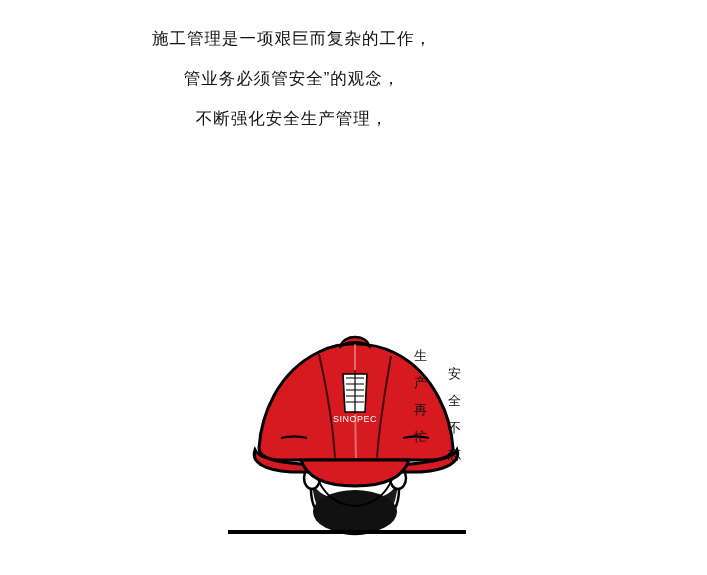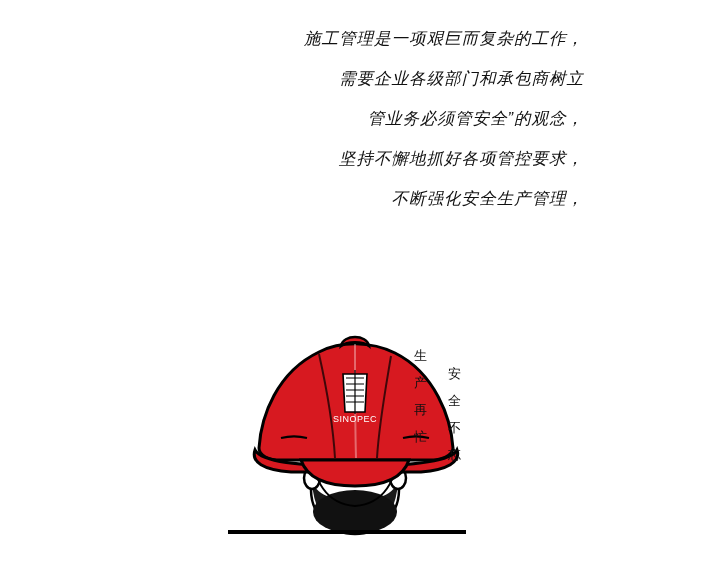--- a/index.html
+++ b/index.html
@@ -15,22 +15,21 @@
     font-family: "Liberation Sans", "DejaVu Sans", sans-serif;
     color: #1a1a1a;
   }
 
   
   .poem {
     position: absolute;
     top: 18px;
     left: 0;
     width: 584px;
-    text-align: right;
-    font-style: italic;
+    text-align: center;
   }
   .poem-line {
     font-size: 16.5px;
     line-height: 40px;
     letter-spacing: 1px;
     color: #111111;
     white-space: nowrap;
   }
 
   
@@ -81,23 +80,21 @@
     width: 238px;
     height: 4px;
     background: #000000;
   }
 </style>
 </head>
 <body>
 
 <div class="poem">
   <div class="poem-line">施工管理是一项艰巨而复杂的工作，</div>
-  <div class="poem-line">需要企业各级部门和承包商树立</div>
   <div class="poem-line">管业务必须管安全”的观念，</div>
-  <div class="poem-line">坚持不懈地抓好各项管控要求，</div>
   <div class="poem-line">不断强化安全生产管理，</div>
 </div>
 
 <div class="illustration">
 
   <svg class="illo-svg" viewBox="0 0 280 230">
 
     <ellipse cx="140" cy="170" rx="44" ry="44" fill="#ffffff" stroke="#000000" stroke-width="2.5"></ellipse>
 
     <path d="M97 163 C100 200 120 214 140 214 C160 214 180 200 183 163 C170 188 110 188 97 163 Z" fill="#1a1a1a"></path>

